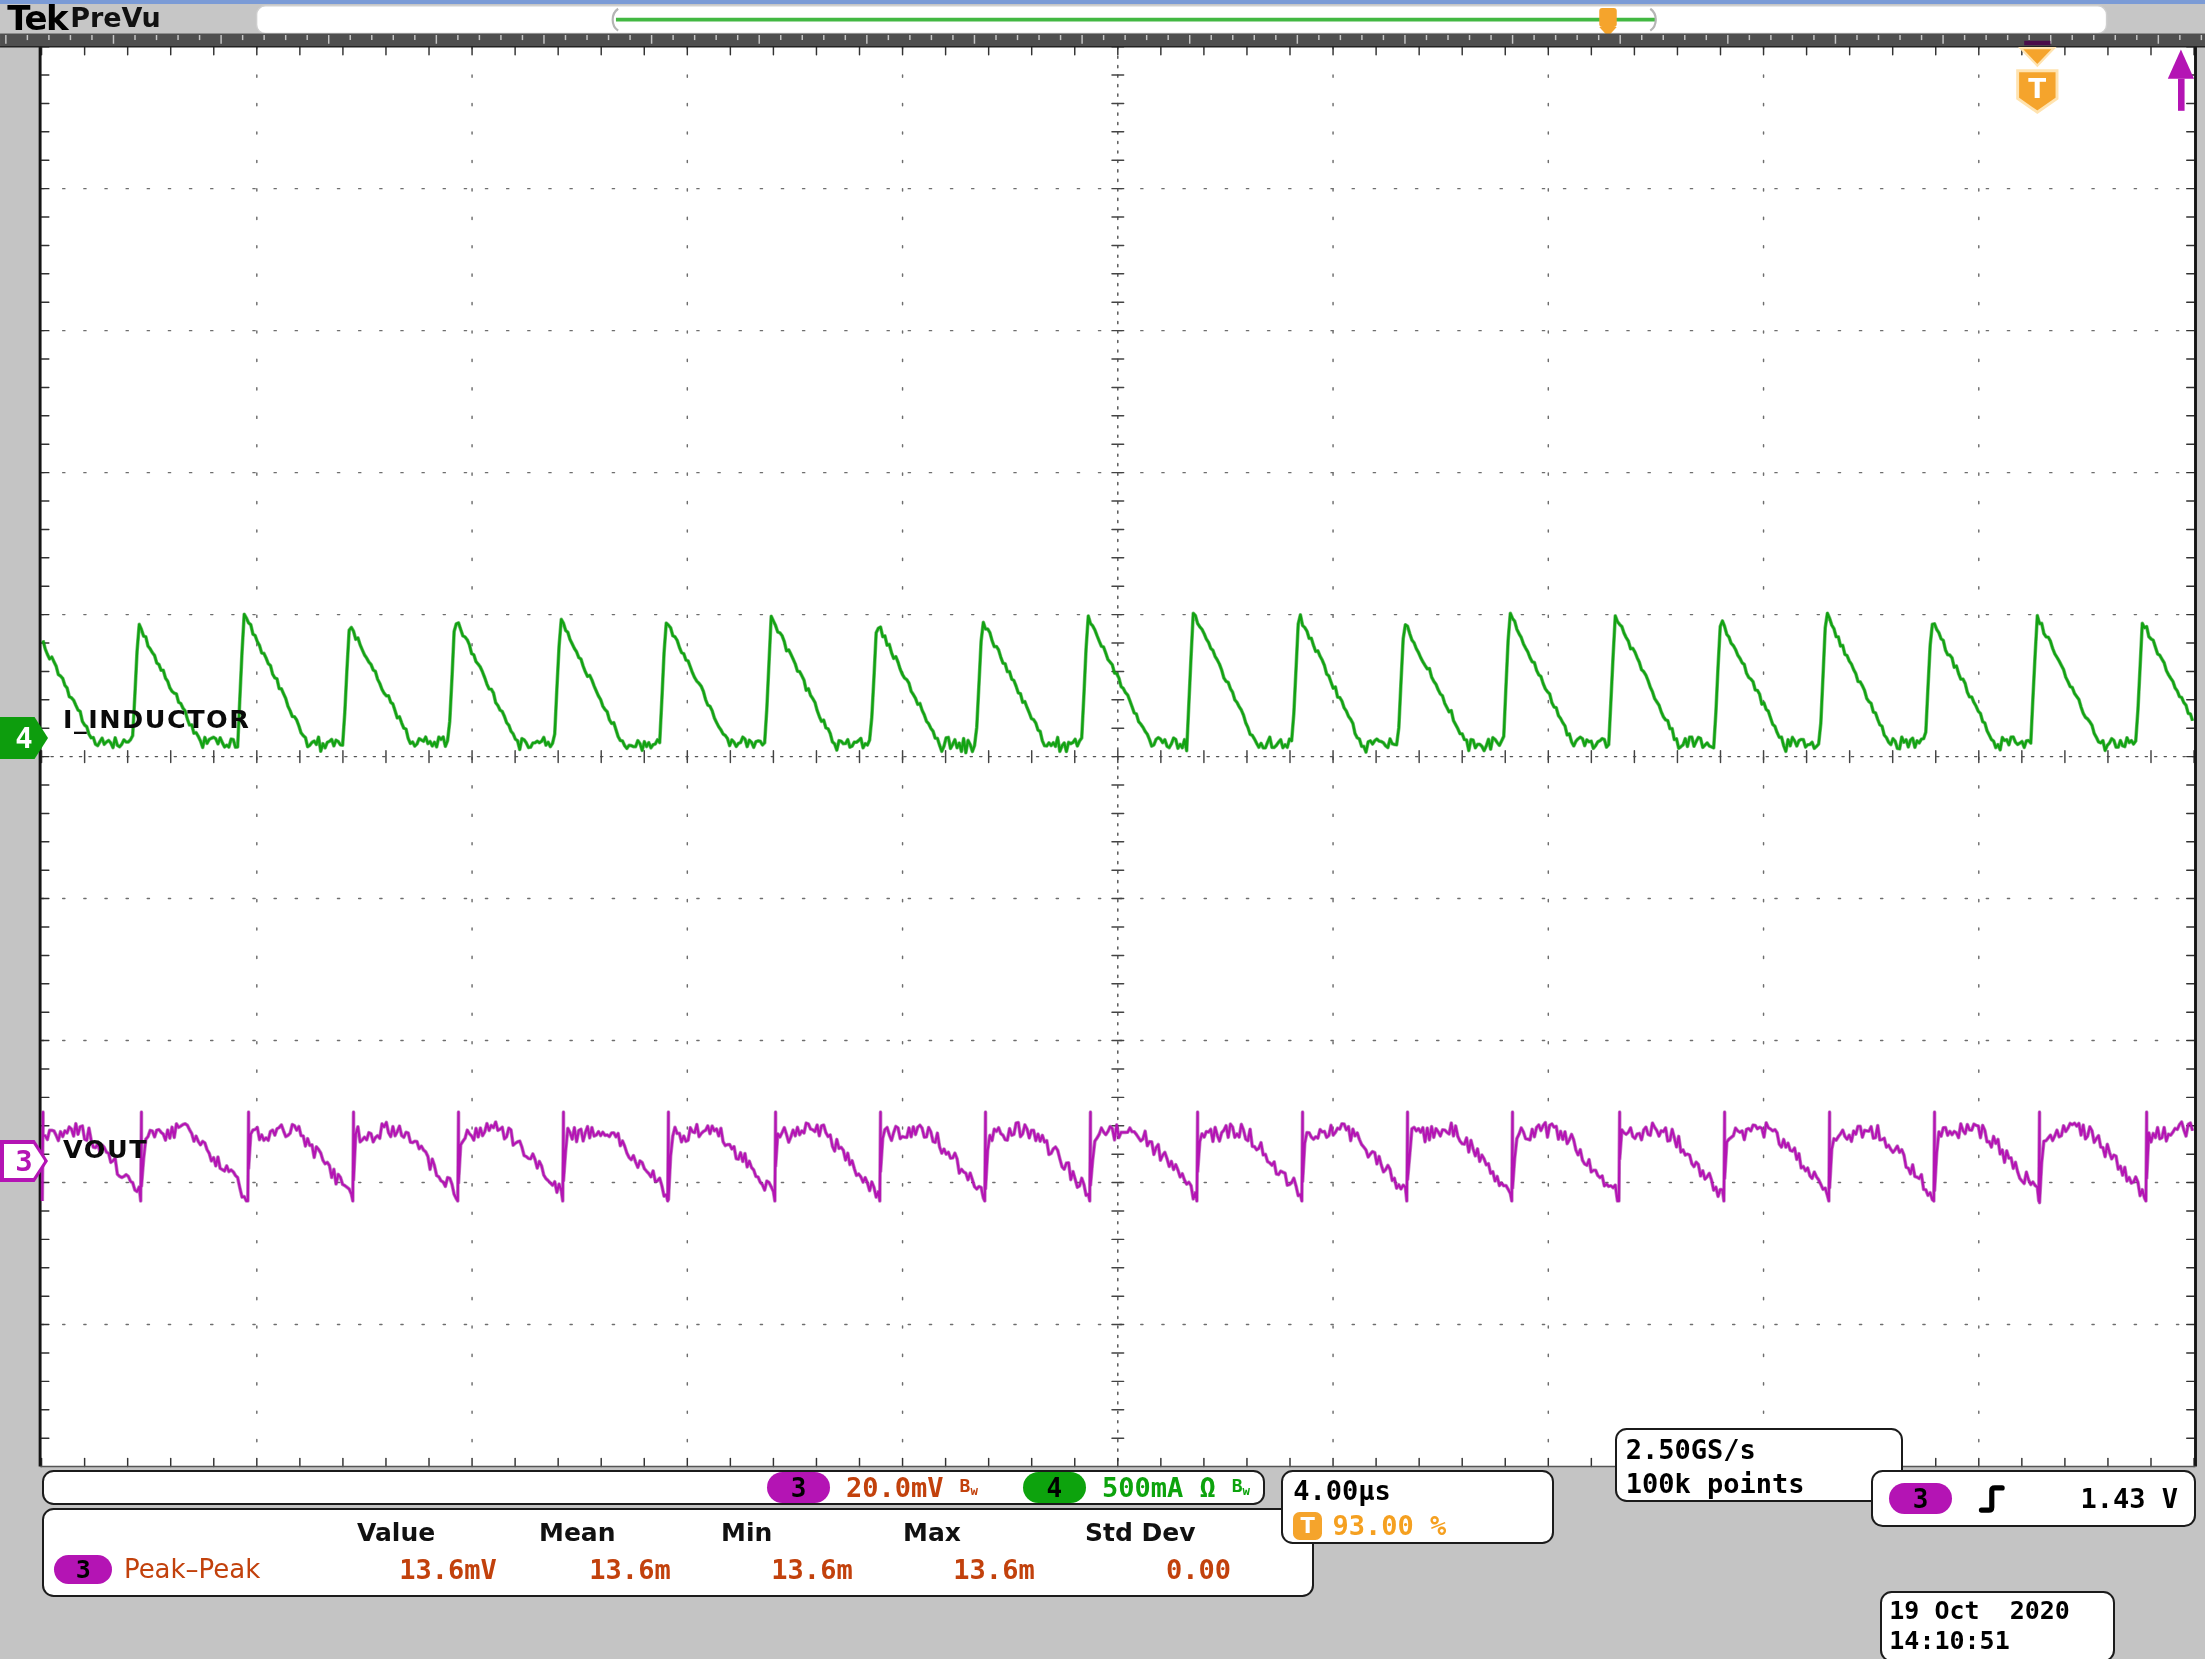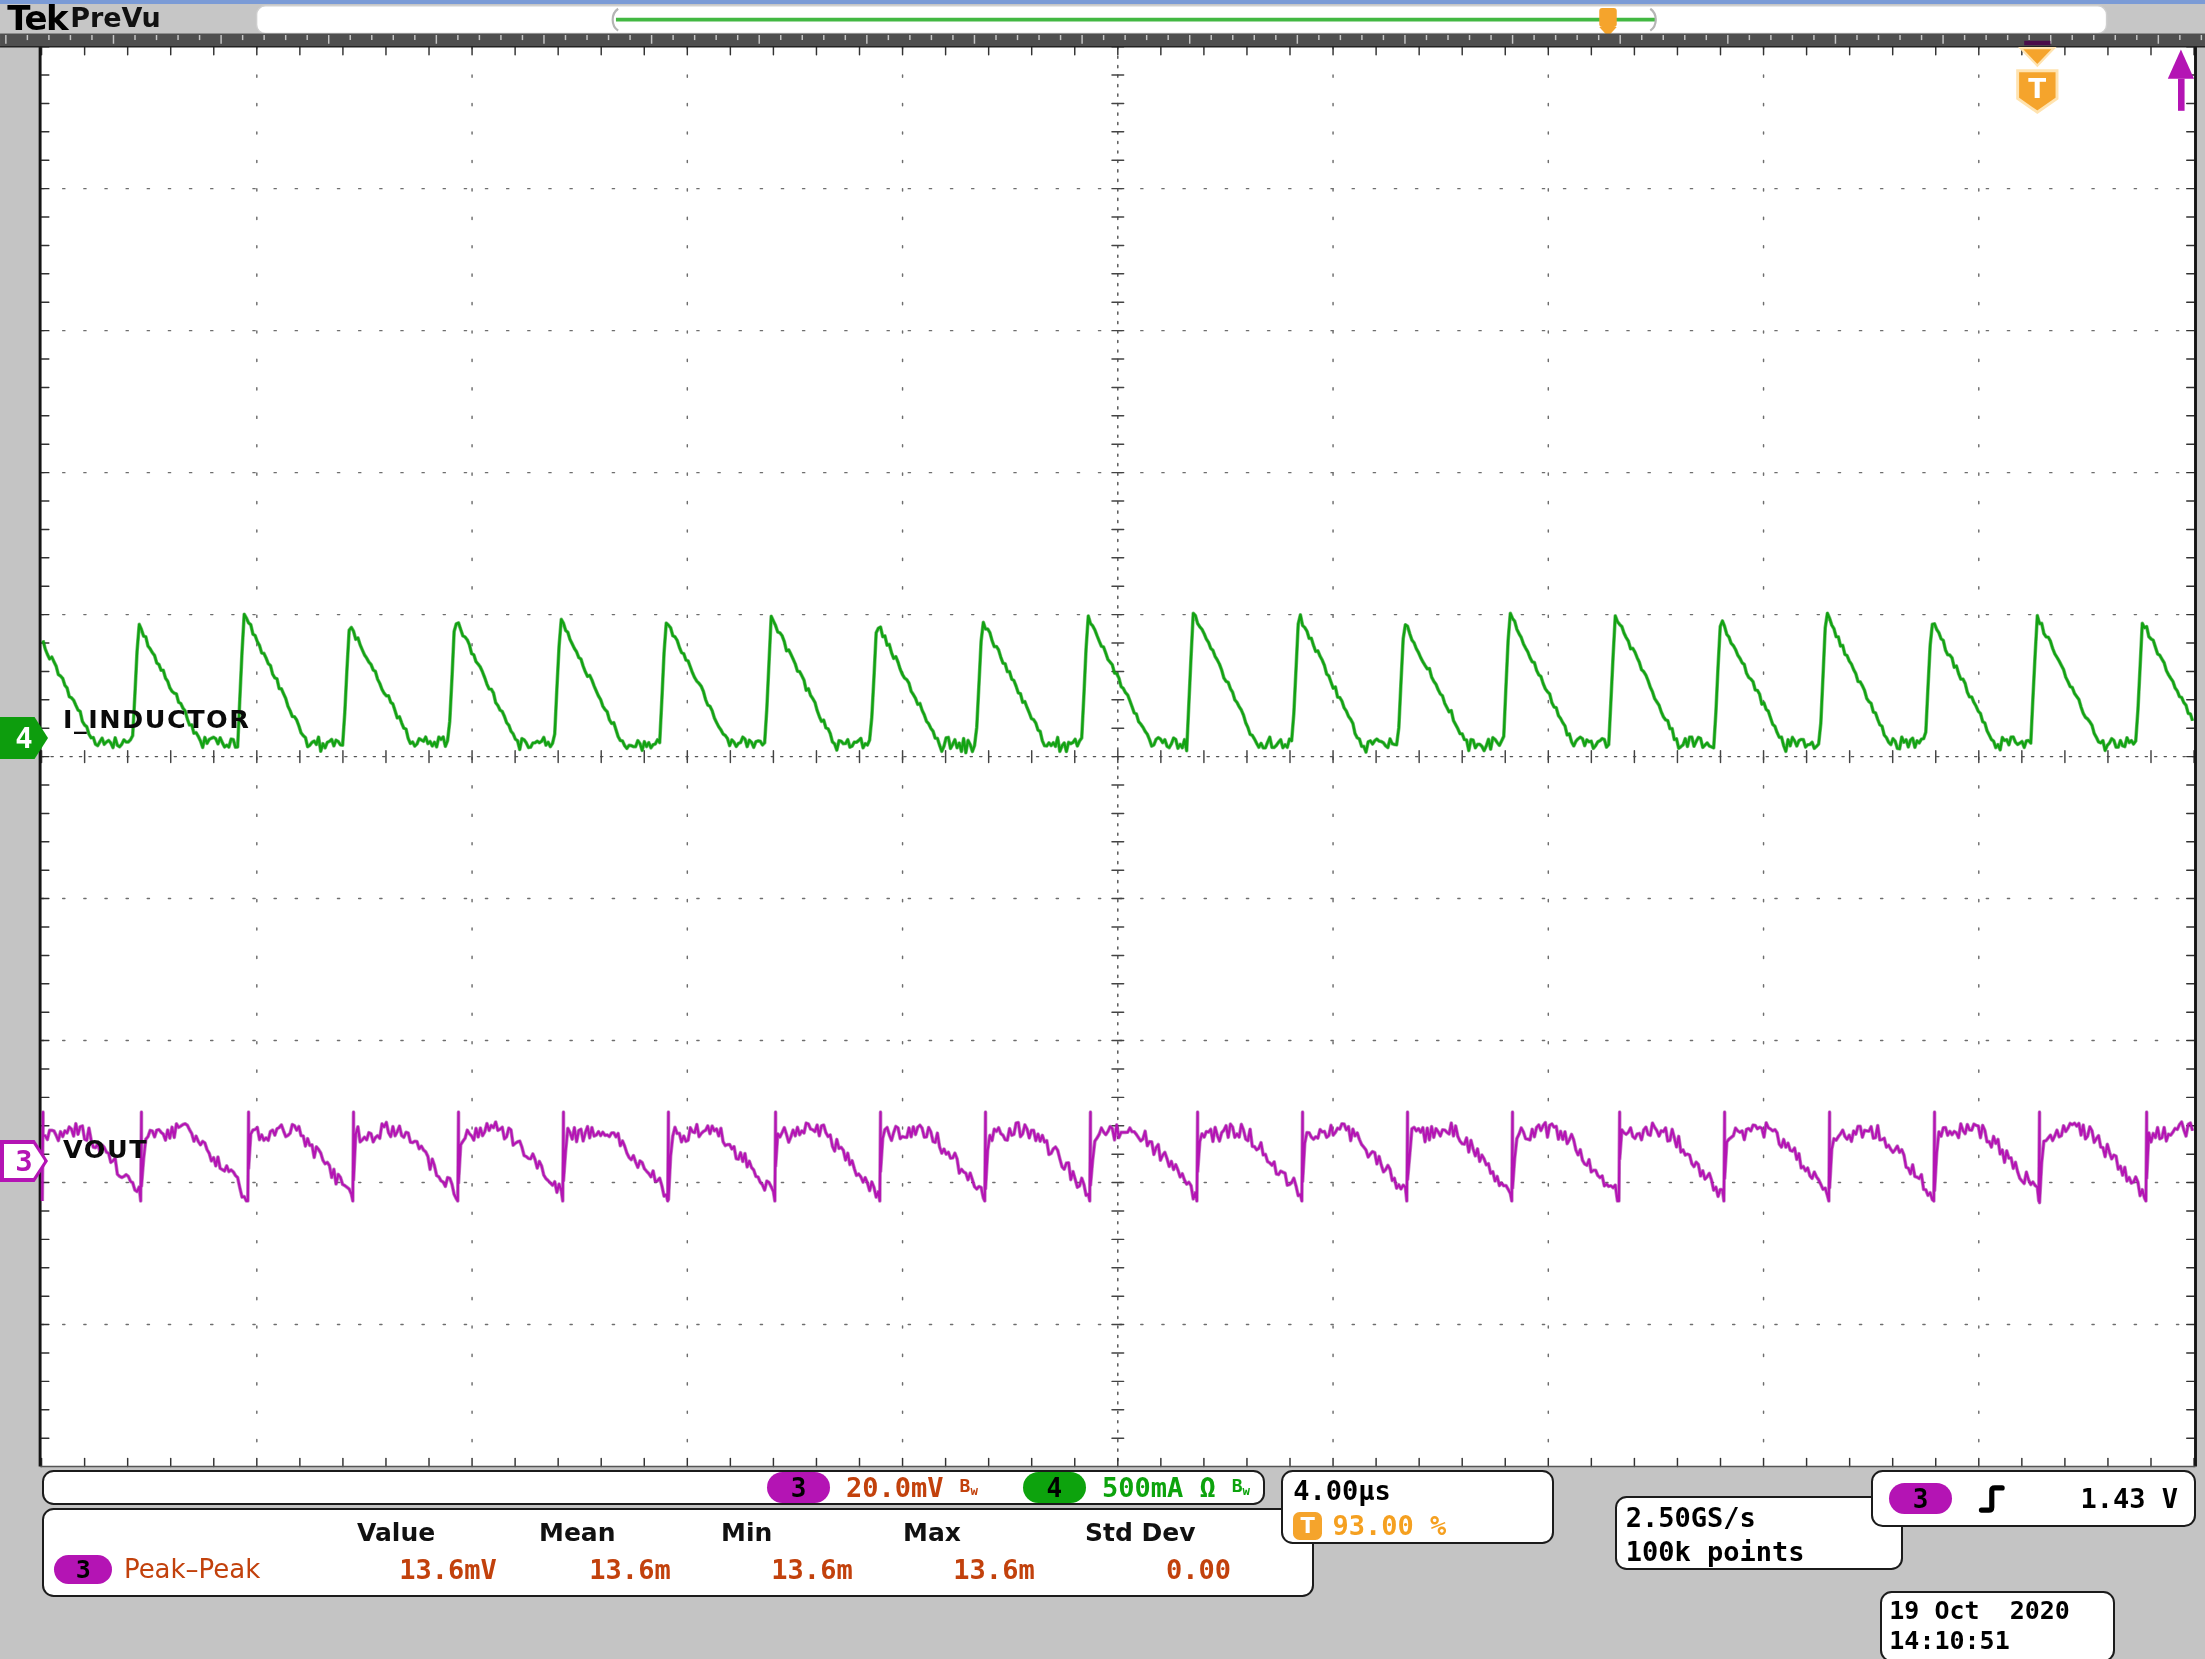--- a/index.html
+++ b/index.html
@@ -58,21 +58,21 @@
   #measurement-box .mname{font-size:26px;font-weight:400}
 
   #horizontal-box{left:1281px;top:1470px;width:273px;height:74px;padding:2.9px 0 0 10.2px}
   #horizontal-box .l1{font-size:27px;color:#000}
   #horizontal-box .l2{display:flex;align-items:center;gap:10.2px;margin-top:4.4px}
   .tbadge{display:inline-flex;align-items:center;justify-content:center;
     width:29px;height:28px;border-radius:6.6px;background:#f5a42c;color:#fff;
     font:700 21px "DejaVu Sans",sans-serif}
   #horizontal-box .pct{font-size:27px}
 
-  #acquisition-box{left:1615px;top:1496px;width:288px;height:74px;padding:2.9px 0 0 8.7px}
+  #acquisition-box{left:1615px;top:1428px;width:288px;height:74px;padding:2.9px 0 0 8.7px}
   #acquisition-box div{font-size:27px;color:#000;line-height:34px}
 
   #trigger-box{left:1871px;top:1470px;width:325px;height:57px;
     display:flex;align-items:center;gap:25px;padding:0 16px}
   #trigger-box .lvl{font-size:27px;color:#000;margin-left:auto}
 
   #datetime-box{left:1880px;top:1591px;width:235px;height:71px;padding:2.9px 0 0 7.3px}
   #datetime-box div{font-size:25px;color:#000;line-height:30px;white-space:pre}
 </style>
 </head>

